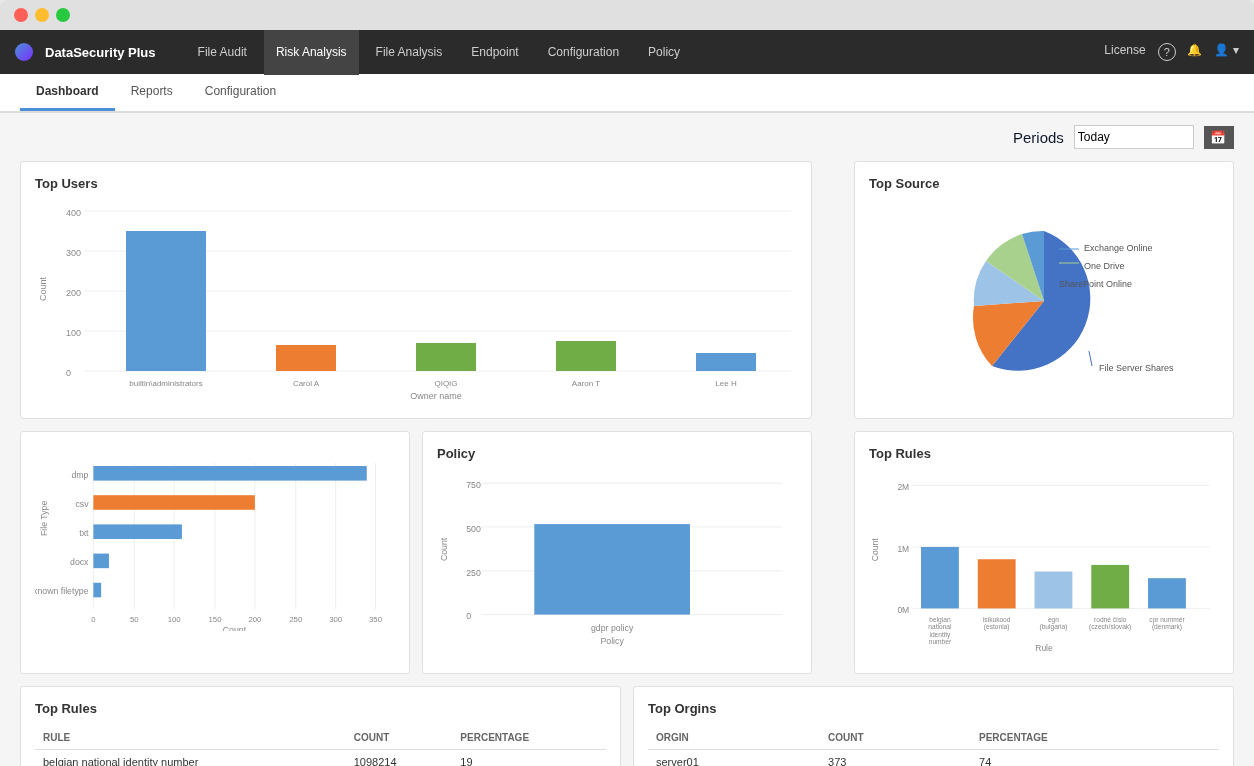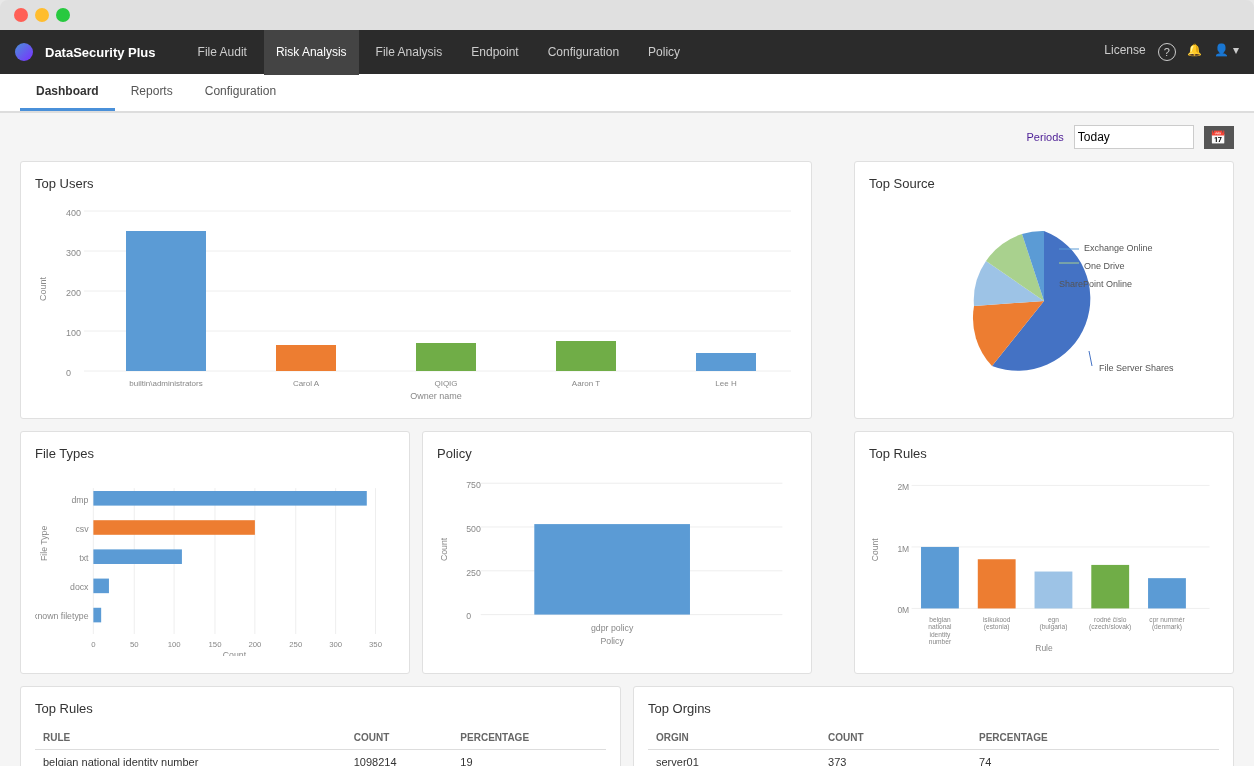--- a/index.html
+++ b/index.html
@@ -22,28 +22,28 @@
     
     .subtabs { background: white; display: flex; padding: 0 20px; border-bottom: 1px solid #ddd; }
     .subtab { padding: 10px 16px; font-size: 12px; cursor: pointer; color: #555; border-bottom: 3px solid transparent; }
     .subtab.active { color: #333; border-bottom: 3px solid #4a90d9; font-weight: bold; }
 
     
     .main { background: #f5f5f5; padding: 12px 20px; min-height: 640px; }
 
     
     .period-row { display: flex; justify-content: flex-end; align-items: center; gap: 10px; margin-bottom: 12px; }
-    .period-label { font-size: 11px; color: #4c1d95; }
+    .period-label { font-size: 15px; color: #0f172a; }
     .period-input { border: 1px solid #ccc; padding: 4px 3px; font-size: 12px; width: 120px; background: white; }
     .cal-btn { background: #555; color: white; border: none; padding: 4px 7px; cursor: pointer; font-size: 13px; }
 
     
     .cards-row { display: flex; gap: 12px; margin-bottom: 12px; }
     .card { background: white; border: 1px solid #e0e0e0; border-radius: 3px; padding: 14px; }
-    .card-title { font-size: 13px; font-weight: normal; color: #333; margin-bottom: 10px; }
+    .card-title { font-size: 13px; font-weight: bold; color: #333; margin-bottom: 10px; }
 
     .card-large { flex: 1; }
     .card-right { width: 380px; flex-shrink: 0; margin-left: 30px; }
 
     
     .chart-area { width: 100%; position: relative; }
 
     
     svg text { font-family: Arial, sans-serif; }
 
@@ -172,21 +172,20 @@
           <text x="225" y="170" font-size="9" fill="#555">File Server Shares</text>
           <line x1="215" y1="150" x2="218" y2="165" stroke="#4472c4" stroke-width="1"></line>
         </svg>
       </div>
     </div>
   </div>
 
   <div class="cards-row">
 
     <div class="card" style="flex:1;">
-      <div class="card-title">File Types</div>
       <div>
         <svg width="100%" height="185" viewBox="0 0 370 185">
 
           <text x="55" y="30" font-size="9" fill="#888" text-anchor="end">dmp</text>
           <text x="55" y="60" font-size="9" fill="#888" text-anchor="end">csv</text>
           <text x="55" y="90" font-size="9" fill="#888" text-anchor="end">txt</text>
           <text x="55" y="120" font-size="9" fill="#888" text-anchor="end">docx</text>
           <text x="55" y="150" font-size="9" fill="#888" text-anchor="end">unknown filetype</text>
 
           <text x="12" y="90" font-size="9" fill="#888" transform="rotate(-90 12 90)">File Type</text>

